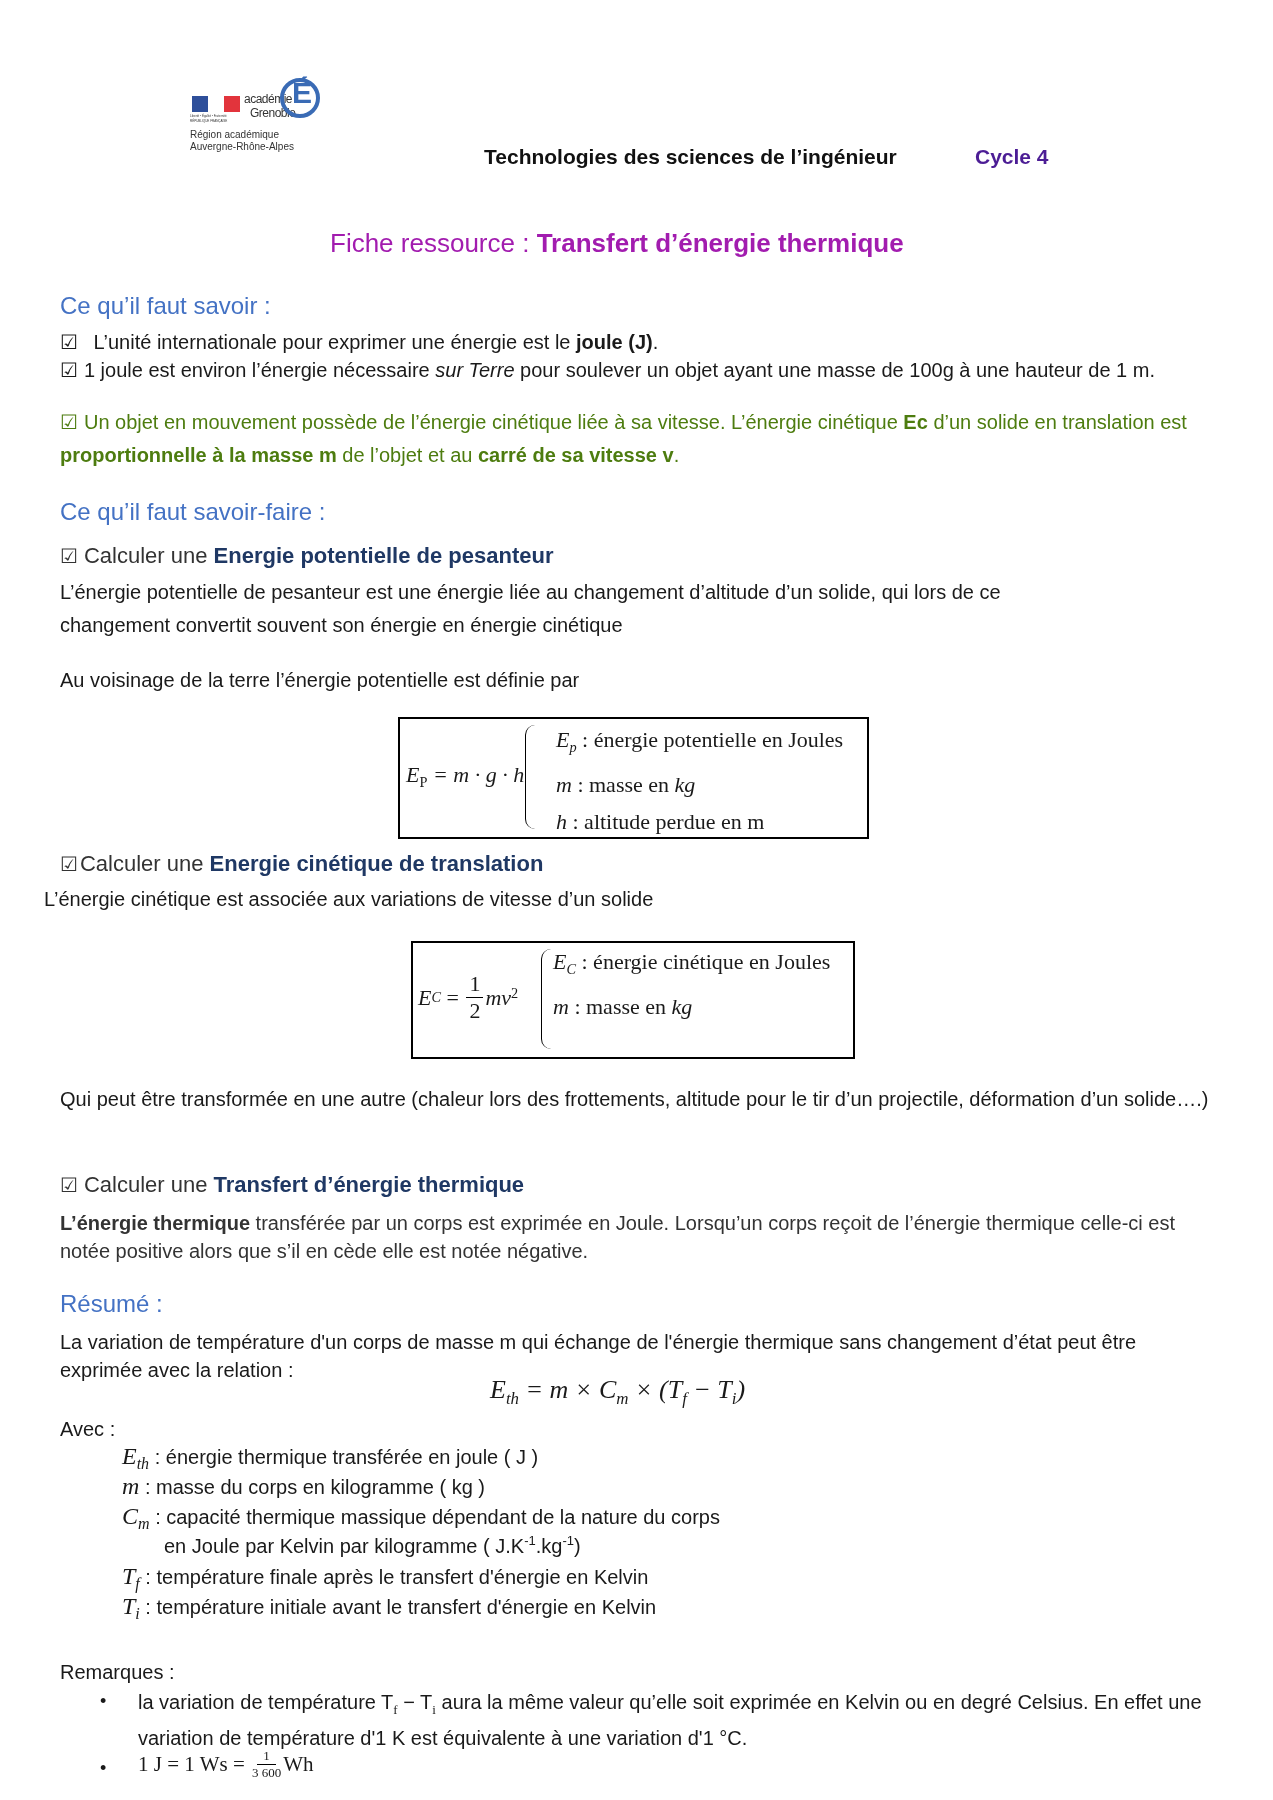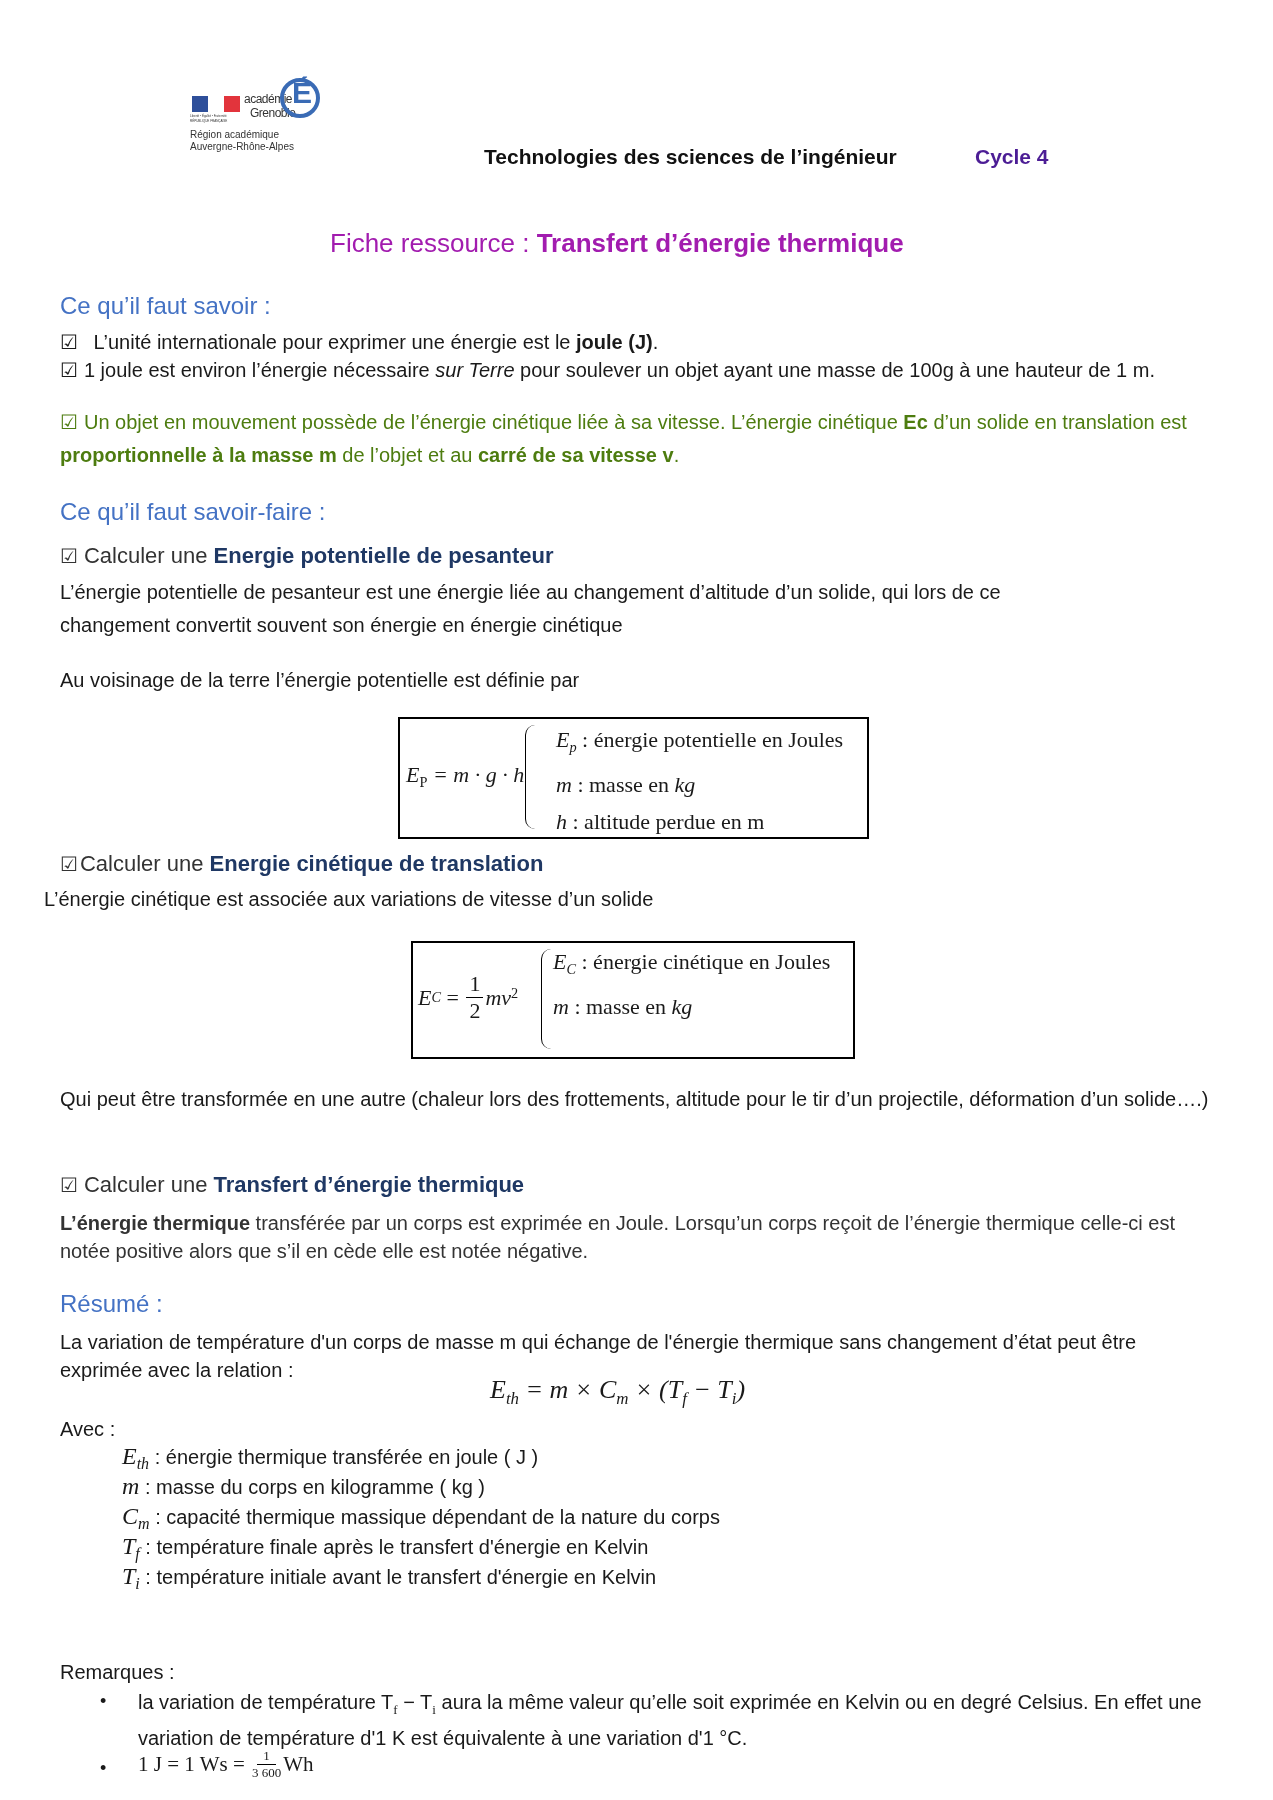--- a/index.html
+++ b/index.html
@@ -119,20 +119,21 @@
 <div class="abs serif" style="left:490px; top:1375px; font-size:26px; font-style:italic; white-space:nowrap;">
   <span>E</span><sub>th</sub><span style="white-space:pre;"> = m × C</span><sub>m</sub><span style="white-space:pre;"> × (T</span><sub>f</sub><span style="white-space:pre;"> − T</span><sub>i</sub><span>)</span>
 </div>
 
 <div class="abs" style="left:60px; top:1418px; font-size:20px;">Avec :</div>
 
 <div class="abs" style="left:122px; top:1443px; font-size:20px;">
   <div style="height:30px; white-space:nowrap;"><i class="serif" style="font-size:24px;">E</i><sub class="serif ital" style="font-size:16px;">th</sub><span> : énergie thermique transférée en joule ( J )</span></div>
   <div style="height:30px; white-space:nowrap;"><i class="serif" style="font-size:24px;">m</i><span> : masse du corps en kilogramme ( kg )</span></div>
   <div style="height:30px; white-space:nowrap;"><i class="serif" style="font-size:24px;">C</i><sub class="serif ital" style="font-size:16px;">m</sub><span> : capacité thermique massique dépendant de la nature du corps</span></div>
+  <div style="height:30px; white-space:nowrap; padding-left:42px;"><span>en Joule par Kelvin par kilogramme ( J.K</span><sup>-1</sup><span>.kg</span><sup>-1</sup><span>)</span></div>
   <div style="height:30px; white-space:nowrap;"><i class="serif" style="font-size:24px;">T</i><sub class="serif ital" style="font-size:16px;">f</sub><span> : température finale après le transfert d'énergie en Kelvin</span></div>
   <div style="height:30px; white-space:nowrap;"><i class="serif" style="font-size:24px;">T</i><sub class="serif ital" style="font-size:16px;">i</sub><span> : température initiale avant le transfert d'énergie en Kelvin</span></div>
 </div>
 
 <div class="abs" style="left:60px; top:1661px; font-size:20px;">Remarques :</div>
 
 <div class="bullet" style="left:100px; top:1691px;">•</div>
 <div class="abs" style="left:138px; top:1688px; width:1080px; font-size:20px; line-height:29px;">
   <span>la variation de température T</span><sub class="serif">f</sub><span> − T</span><sub class="serif">i</sub><span> aura la même valeur qu’elle soit exprimée en Kelvin ou en degré Celsius. En effet une variation de température d'1 K est équivalente à une variation d'1 °C.</span>
 </div>

